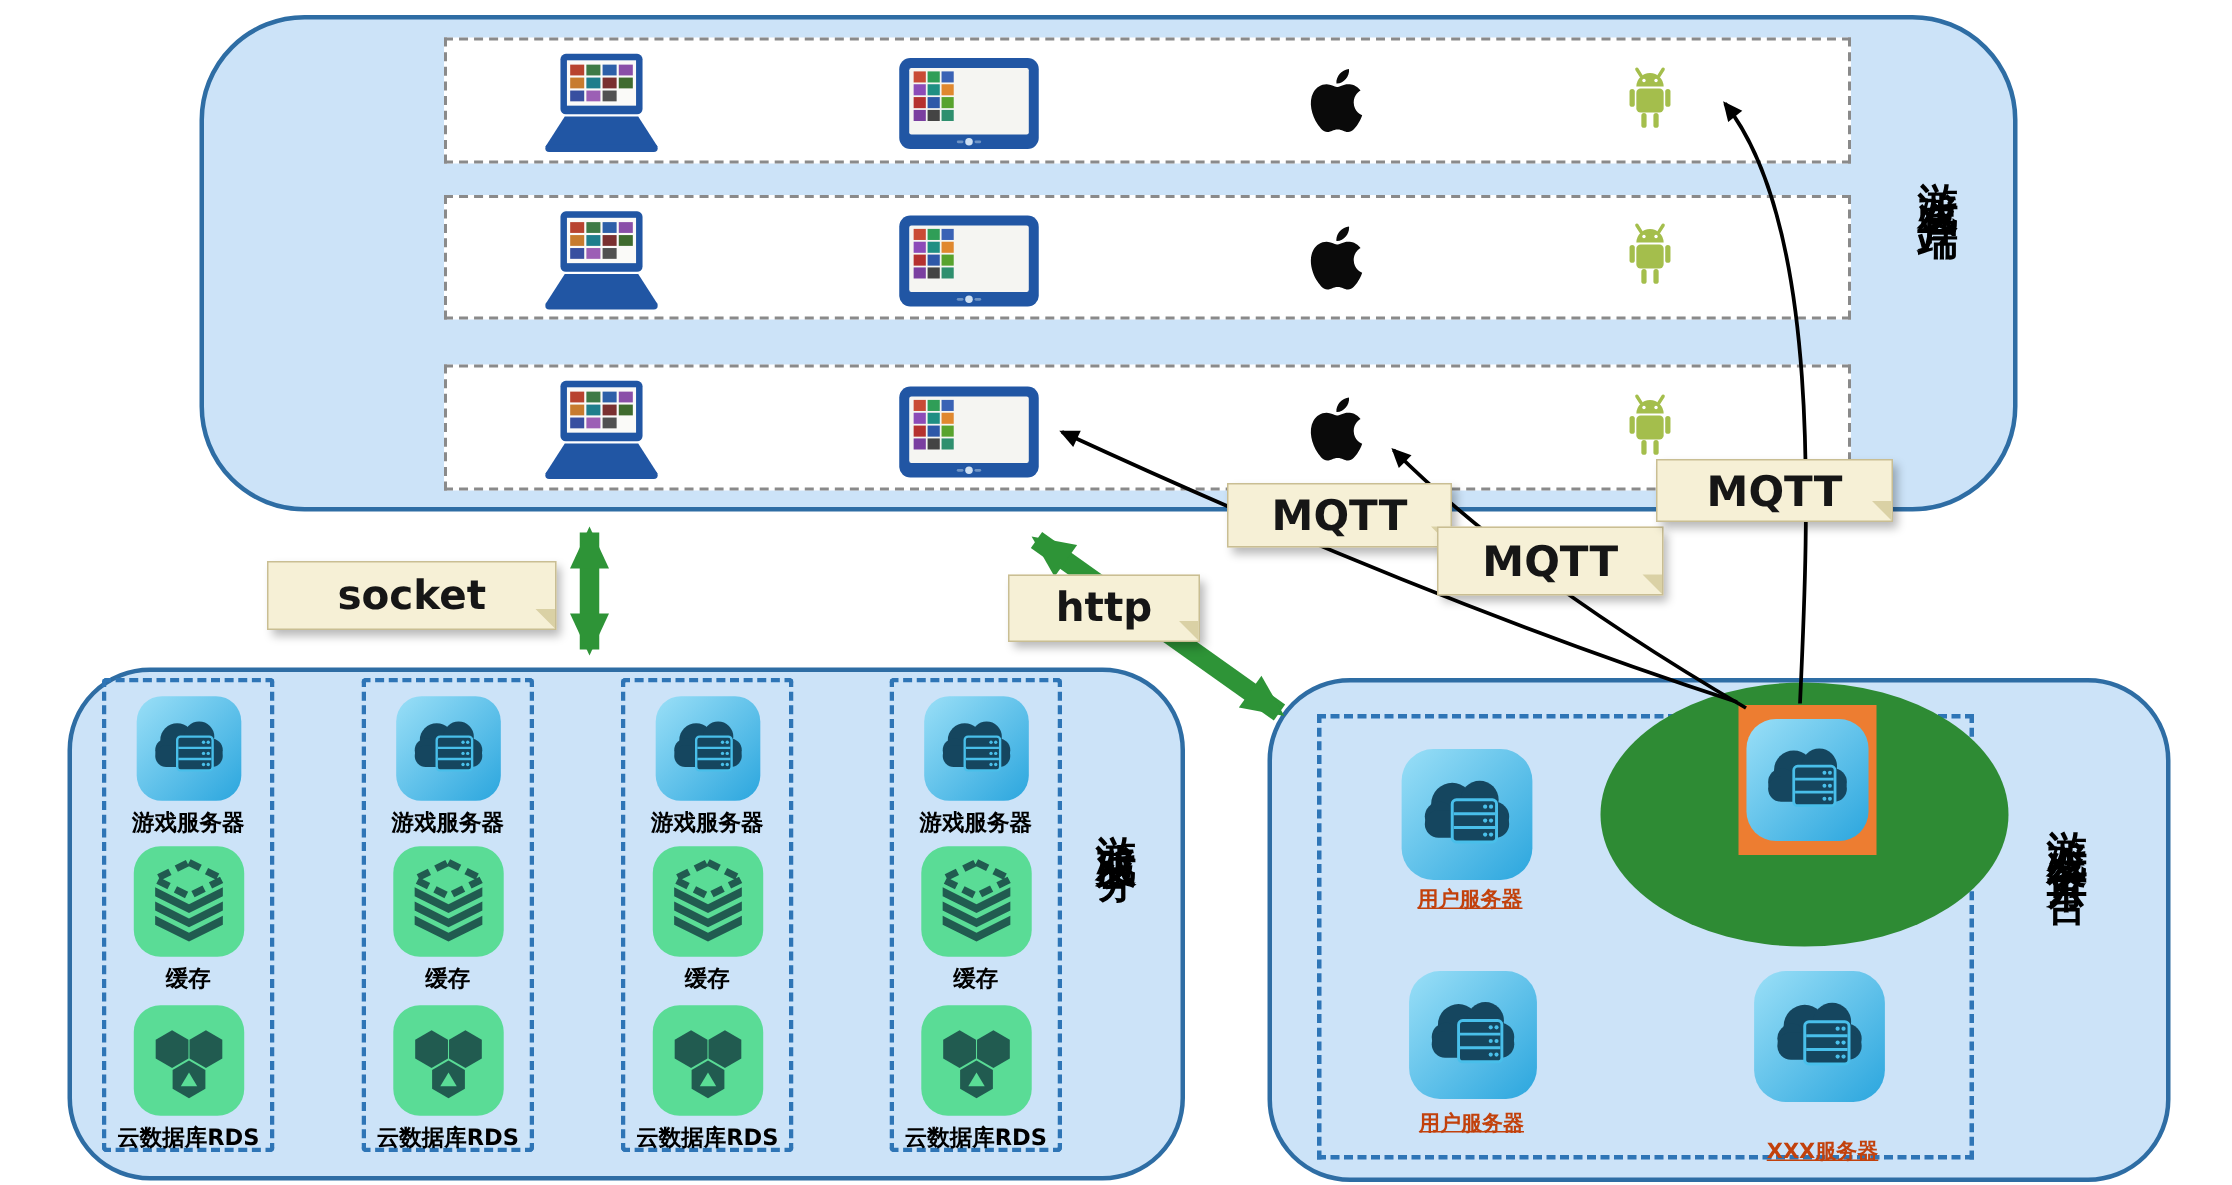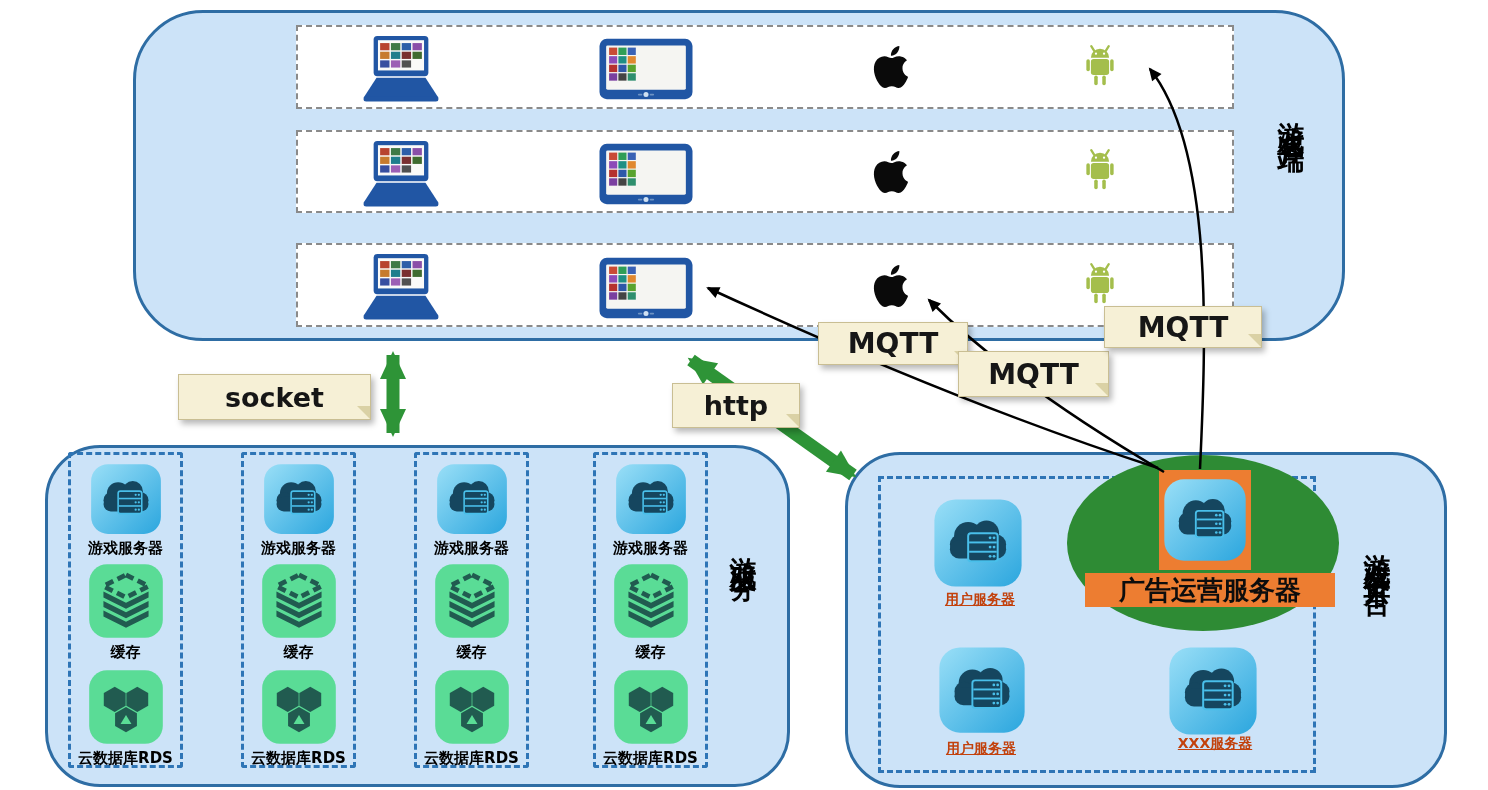--- a/index.html
+++ b/index.html
@@ -286,31 +286,30 @@
     <svg class="pub-ic" style="left:85px;top:42px;" width="90" height="92">
         <use href="#sym-cloudserver"></use>
       </svg>
     <div class="pub-cap" style="left:132px;top:136px;">用户服务器</div>
 
     <div id="ad-frame">
       <svg width="84" height="92">
           <use href="#sym-cloudserver"></use>
         </svg>
     </div>
-    <div id="ad-label">广告运营服务器</div>
 
     <svg class="pub-ic" style="left:90px;top:189px;" width="88" height="92">
         <use href="#sym-cloudserver"></use>
       </svg>
     <div class="pub-cap" style="left:133px;top:285px;">用户服务器</div>
 
     <svg class="pub-ic" style="left:318px;top:191px;" width="94" height="90">
         <use href="#sym-cloudserver"></use>
       </svg>
-    <div class="pub-cap" style="left:367px;top:280px;">XXX服务器</div>
+    <div class="pub-cap" style="left:367px;top:304px;">XXX服务器</div>
   </div>
   <div class="vlabel" style="left:1364px;top:532px;">游戏发行方平台</div>
 
   <svg id="overlay" width="1488" height="790">
     <defs>
       <marker id="gArrow" markerUnits="userSpaceOnUse" markerWidth="34" markerHeight="30" refX="26" refY="15" orient="auto-start-reverse">
         <path d="M2,2 L30,15 L2,28 Z" fill="#2E9437"></path>
       </marker>
       <marker id="bArrow" markerUnits="userSpaceOnUse" markerWidth="16" markerHeight="14" refX="12" refY="7" orient="auto">
         <path d="M1,1 L14,7 L1,13 Z" fill="#000"></path>

